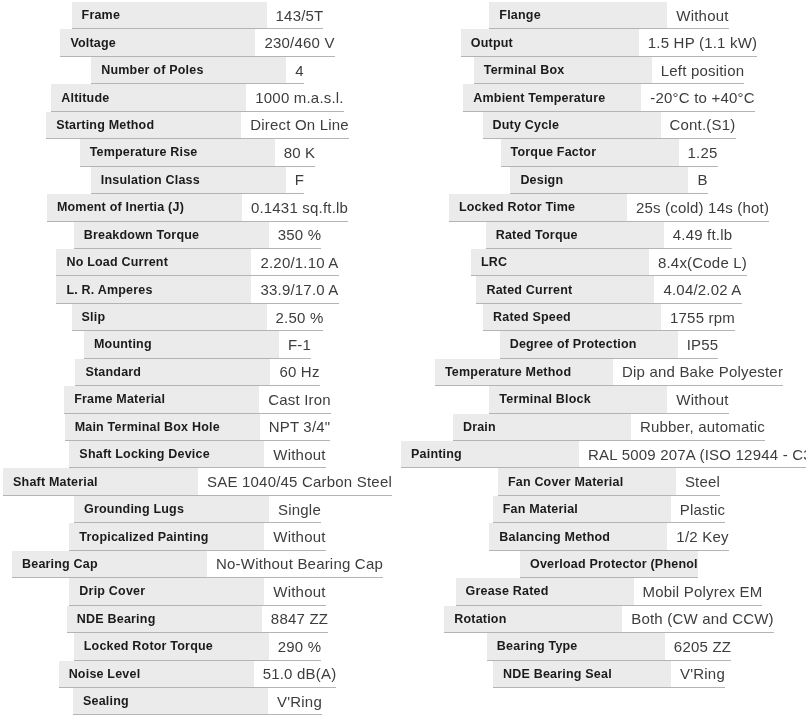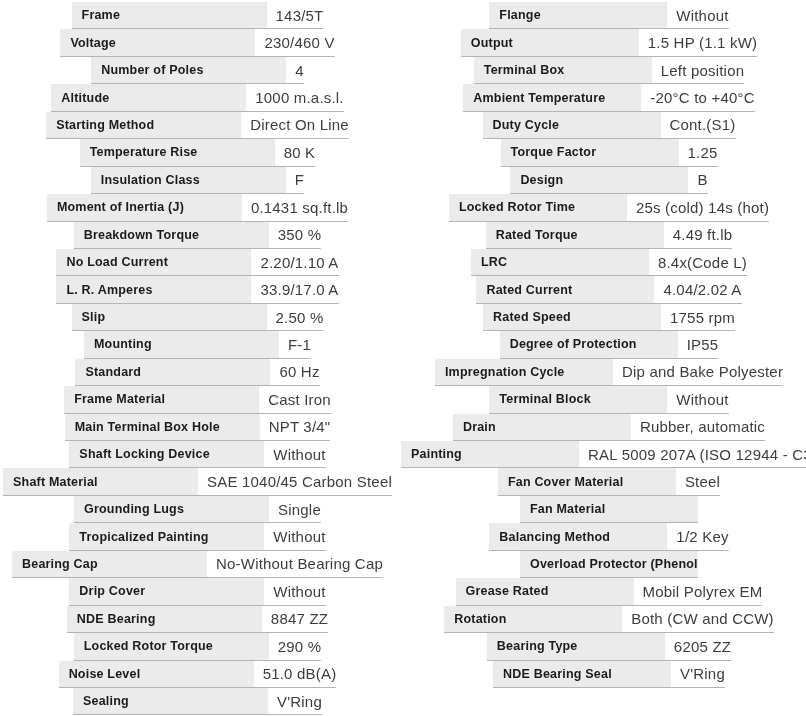--- a/index.html
+++ b/index.html
@@ -219,41 +219,42 @@
       </div>
       <div class="spec-row">
         <div class="spec-label">Rated Speed</div>
         <div class="spec-value">1755 rpm</div>
       </div>
       <div class="spec-row">
         <div class="spec-label">Degree of Protection</div>
         <div class="spec-value">IP55</div>
       </div>
       <div class="spec-row">
-        <div class="spec-label">Impregnation Cycle</div>
+        <div class="spec-label">Temperature Method</div>
         <div class="spec-value">Dip and Bake Polyester</div>
       </div>
       <div class="spec-row">
         <div class="spec-label">Terminal Block</div>
         <div class="spec-value">Without</div>
       </div>
       <div class="spec-row">
         <div class="spec-label">Drain</div>
         <div class="spec-value">Rubber, automatic</div>
       </div>
       <div class="spec-row">
         <div class="spec-label">Painting</div>
         <div class="spec-value">RAL 5009 207A (ISO 12944 - C3)</div>
       </div>
       <div class="spec-row">
         <div class="spec-label">Fan Cover Material</div>
         <div class="spec-value">Steel</div>
       </div>
       <div class="spec-row">
         <div class="spec-label">Fan Material</div>
+        <div class="spec-value">Plastic</div>
       </div>
       <div class="spec-row">
         <div class="spec-label">Balancing Method</div>
         <div class="spec-value">1/2 Key</div>
       </div>
       <div class="spec-row">
         <div class="spec-label">Overload Protector (Phenolic)</div>
       </div>
       <div class="spec-row">
         <div class="spec-label">Grease Rated</div>

